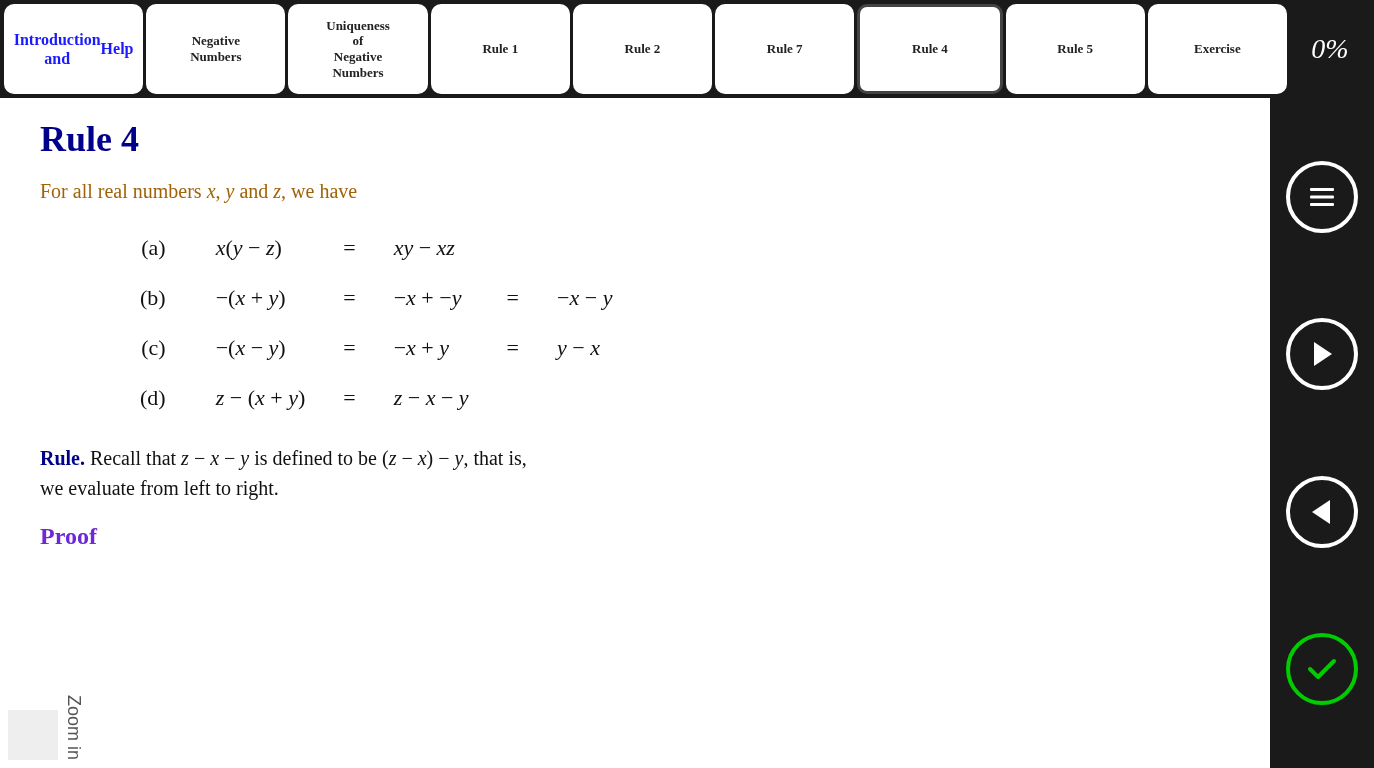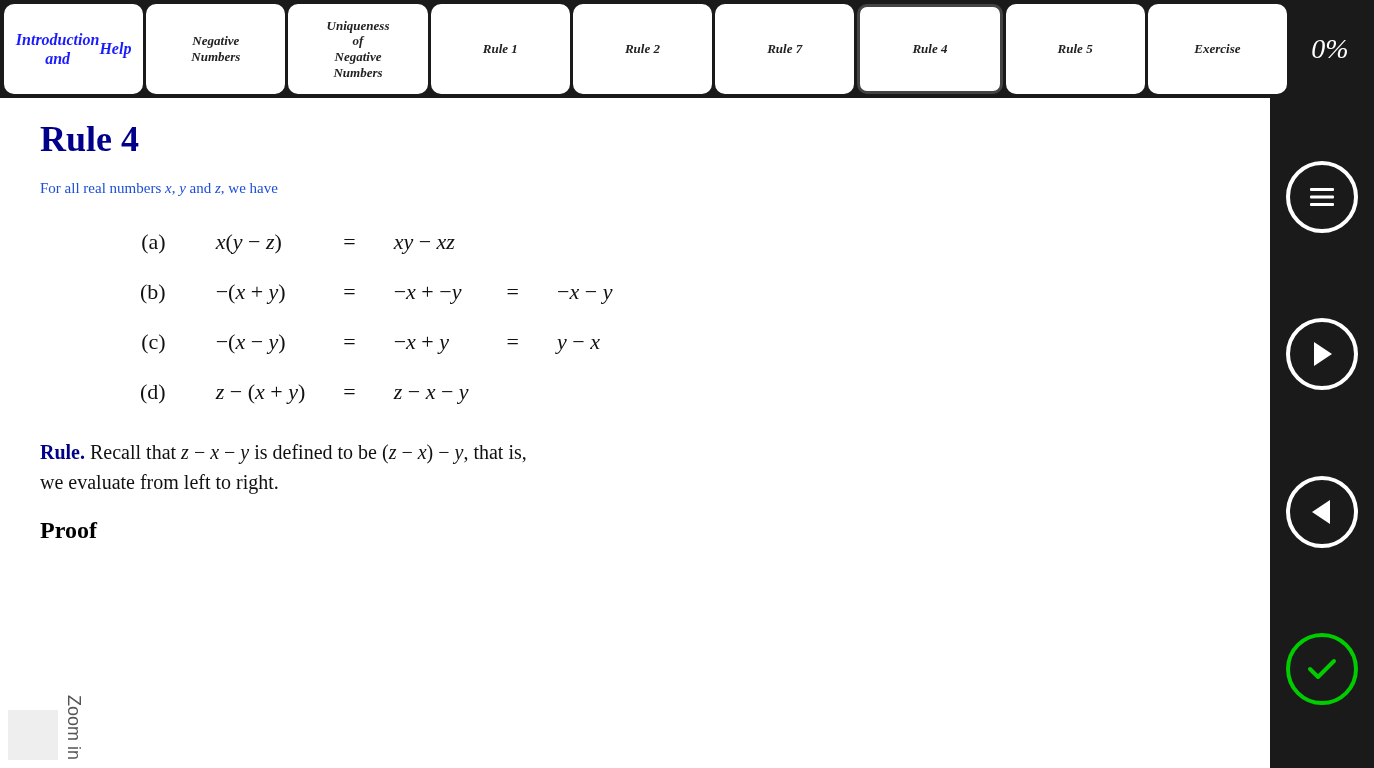--- a/index.html
+++ b/index.html
@@ -23,21 +23,20 @@
       justify-content: center;
       text-align: center;
       cursor: pointer;
       font-size: 13px;
       font-weight: bold;
       color: #222;
       padding: 4px 6px;
       flex: 1;
       min-width: 0;
       line-height: 1.2;
-      font-style: italic;
     }
 
     .nav-tab.active {
       background: white;
       border: 3px solid #444;
     }
 
     .nav-tab-intro {
       color: #1a1aff;
       font-size: 16px;
@@ -73,22 +72,22 @@
 
     #main-content h1 {
       color: #00008B;
       font-size: 36px;
       font-weight: bold;
       margin-bottom: 20px;
       font-family: 'Times New Roman', Times, serif;
     }
 
     .intro-text {
-      font-size: 15px;
-      color: #1d4ed8;
+      font-size: 20px;
+      color: #a16207;
       margin-bottom: 20px;
       font-family: 'Times New Roman', Times, serif;
     }
 
     .math-table {
       margin: 10px 0 10px 80px;
       font-size: 22px;
       font-family: 'Times New Roman', Times, serif;
       color: #111;
       border-collapse: collapse;
@@ -116,21 +115,21 @@
       color: #111;
       line-height: 1.5;
     }
 
     .note-label {
       color: #00008B;
       font-weight: bold;
     }
 
     .proof-label {
-      color: #000000;
+      color: #6d28d9;
       font-weight: bold;
       font-size: 24px;
       margin-top: 20px;
       font-family: 'Times New Roman', Times, serif;
     }
 
     
     #right-sidebar {
       position: absolute;
       right: 0;

